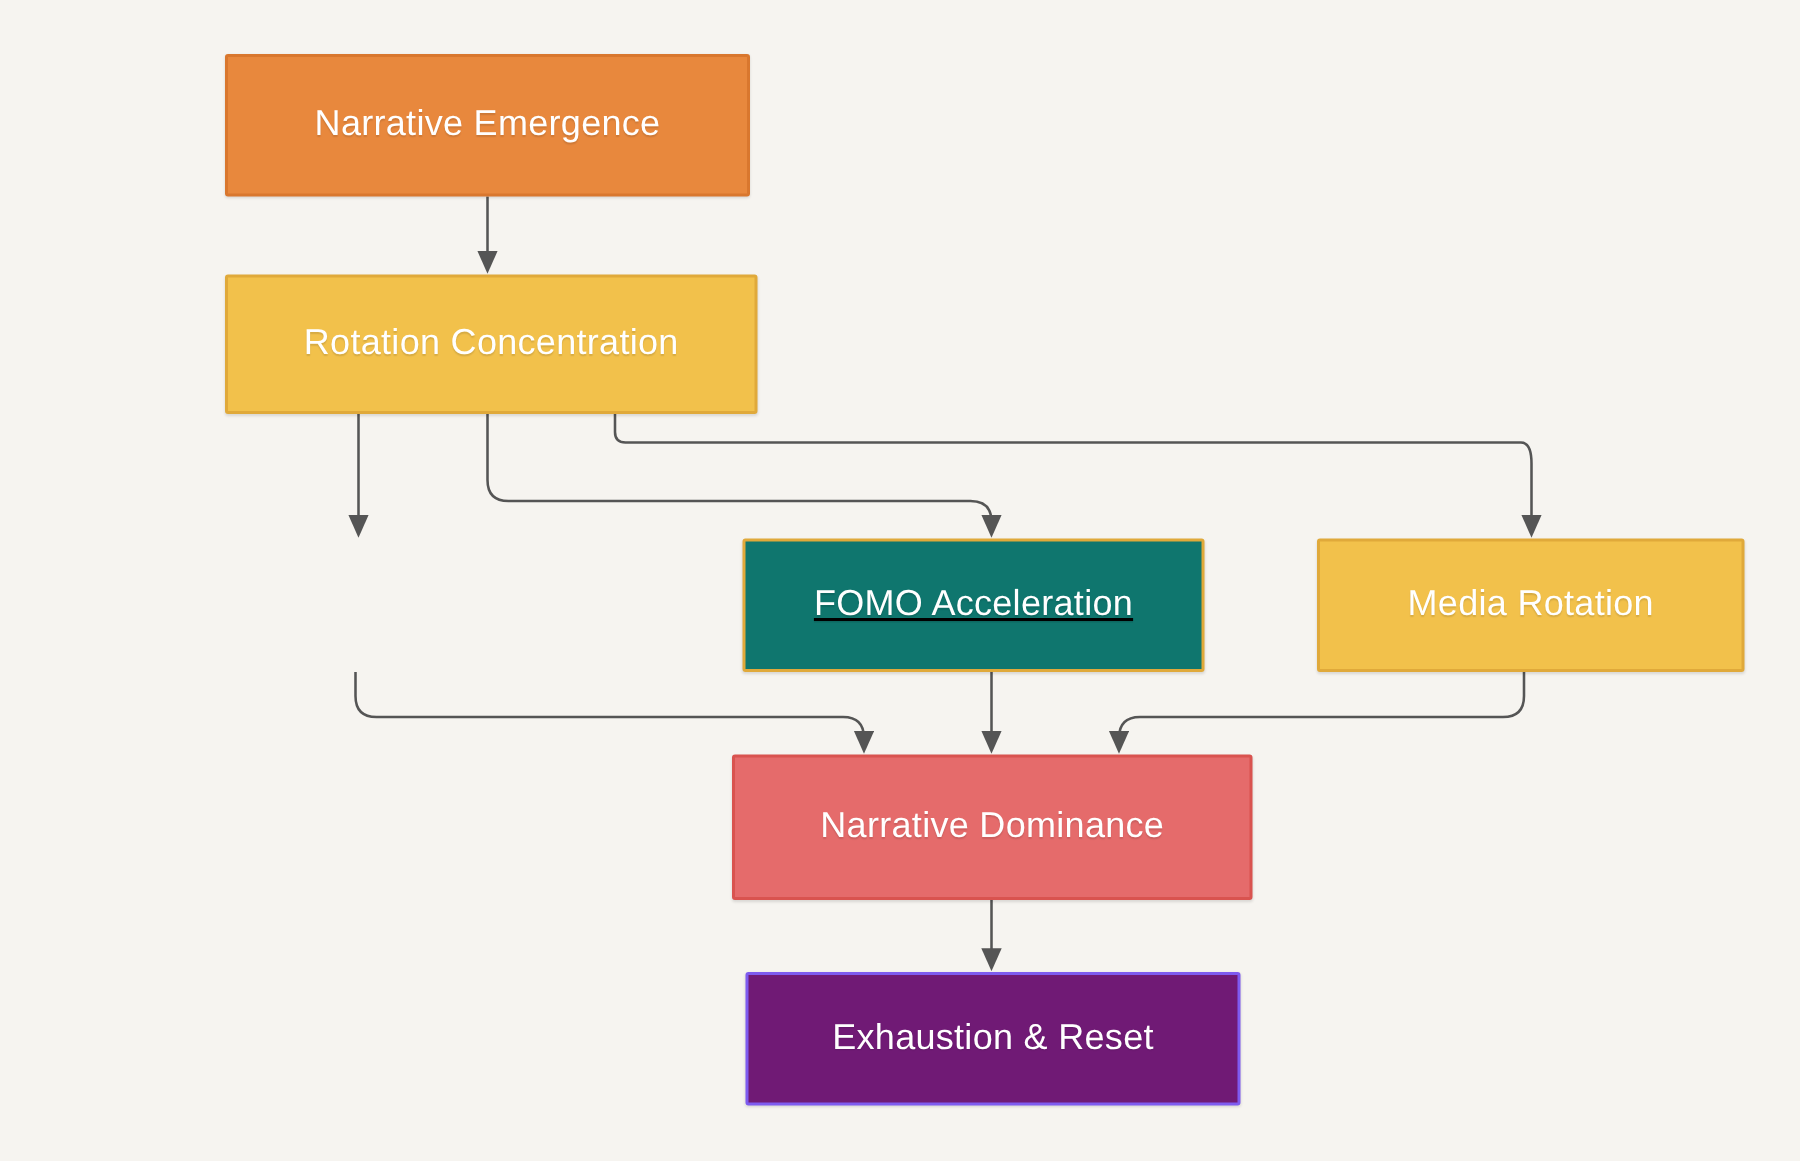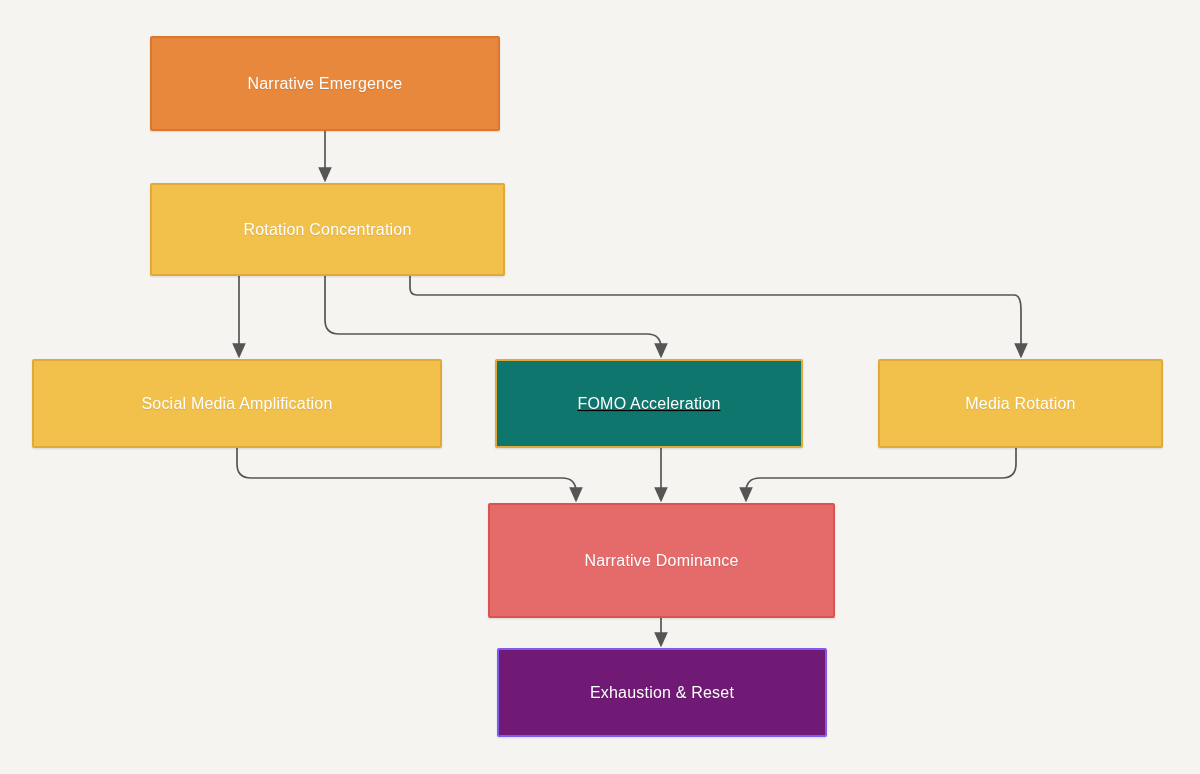--- a/index.html
+++ b/index.html
@@ -30,21 +30,21 @@
     display: flex;
     align-items: center;
     justify-content: center;
     border-style: solid;
     border-width: 2px;
     border-radius: 2px;
     box-shadow: 0 1px 2px rgba(0,0,0,0.12);
   }
   .node-label {
     color: #ffffff;
-    font-size: 16px;
+    font-size: 24px;
     font-weight: 400;
     letter-spacing: 0.2px;
     text-align: left;
     line-height: 1.2;
     white-space: nowrap;
     text-shadow: 0 1px 1px rgba(0,0,0,0.12);
   }
 </style>
 </head>
 <body style="background: rgb(246, 244, 240);">
@@ -70,33 +70,30 @@
   </svg>
 
   <div class="node" style="left: 150px; top: 36px; width: 350px; height: 95px; background: rgb(232, 136, 61); border-color: rgb(217, 119, 46);">
     <span class="node-label" style="color: rgb(255, 255, 255);">Narrative Emergence</span>
   </div>
 
   <div class="node" style="left: 150px; top: 183px; width: 355px; height: 93px; background: rgb(242, 193, 75); border-color: rgb(224, 169, 58);">
     <span class="node-label" style="color: rgb(255, 255, 255);">Rotation Concentration</span>
   </div>
 
-  <div class="node" style="left: 32px; top: 359px; width: 410px; height: 89px; background: rgb(242, 193, 75); border-color: rgb(224, 169, 58);">
-    <span class="node-label" style="color: rgb(255, 255, 255);">Social Media Amplification</span>
-  </div>
 
   <div class="node" style="left: 495px; top: 359px; width: 308px; height: 89px; background: #0f766e; border-color: rgb(224, 169, 58); text-decoration: underline;">
     <span class="node-label" style="color: rgb(255, 255, 255);">FOMO Acceleration</span>
   </div>
 
   <div class="node" style="left: 878px; top: 359px; width: 285px; height: 89px; background: rgb(242, 193, 75); border-color: rgb(224, 169, 58);">
     <span class="node-label" style="color: rgb(255, 255, 255);">Media Rotation</span>
   </div>
 
-  <div class="node" style="left: 488px; top: 503px; width: 347px; height: 115px; background: rgb(229, 107, 107); border-color: rgb(217, 83, 79);">
+  <div class="node" style="left: 488px; top: 503px; width: 347px; height: 97px; background: rgb(229, 107, 107); border-color: rgb(217, 83, 79);">
     <span class="node-label" style="color: rgb(255, 255, 255);">Narrative Dominance</span>
   </div>
 
   <div class="node" style="left: 497px; top: 648px; width: 330px; height: 89px; background: #701a75; border-color: rgb(126, 91, 239);">
     <span class="node-label" style="color: rgb(255, 255, 255);">Exhaustion &amp; Reset</span>
   </div>
 
 </div>
 
 </body></html>

